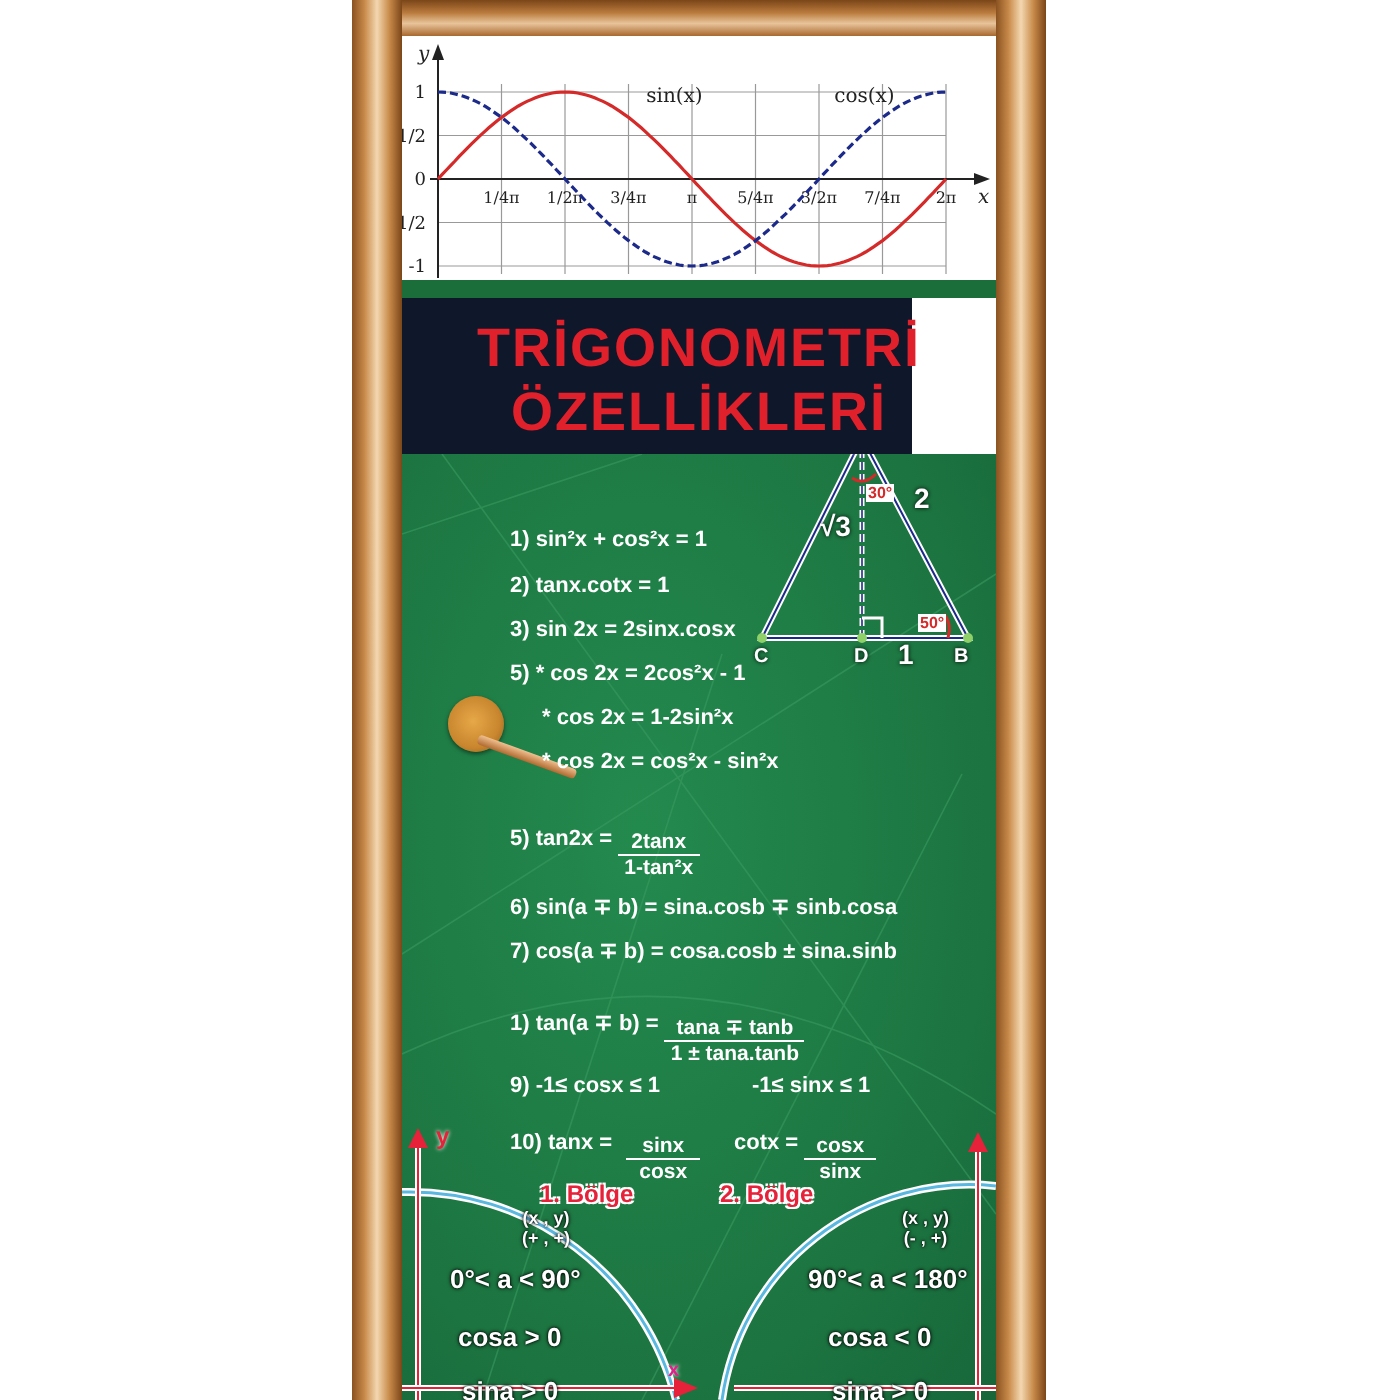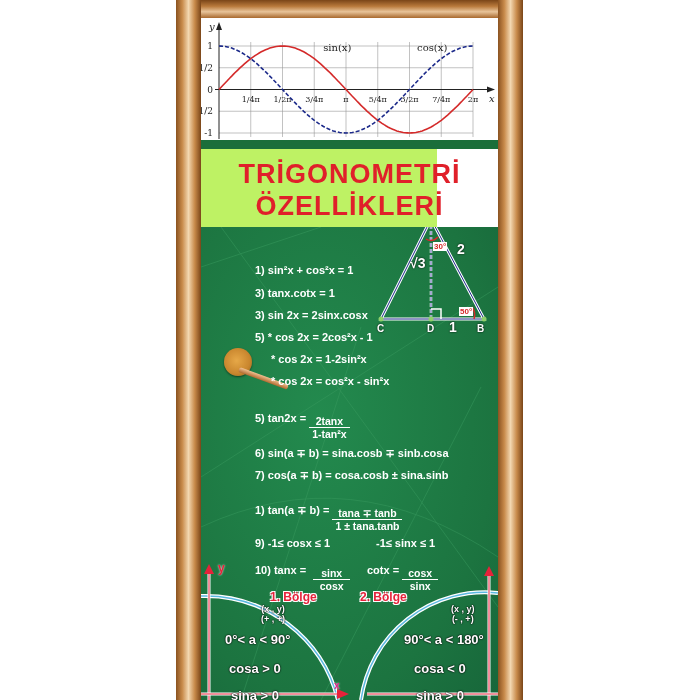--- a/index.html
+++ b/index.html
@@ -6,21 +6,21 @@
   body{width:700px;height:700px;position:relative;overflow:hidden;font-family:"DejaVu Sans",sans-serif;}
   .frame-left,.frame-right{position:absolute;top:0;width:25px;height:700px;
     background:linear-gradient(90deg,#8a5220 0%,#c88a4a 25%,#f3d7b0 50%,#c88a4a 75%,#7a4518 100%);}
   .frame-left{left:176px;}
   .frame-right{left:498px;}
   .frame-top{position:absolute;left:176px;top:0;width:347px;height:18px;
     background:linear-gradient(180deg,#7a4518 0%,#b97a3c 35%,#e8c49a 65%,#a8692e 100%);}
   .panel{position:absolute;left:201px;top:18px;width:297px;height:682px;}
   .chart-area{position:absolute;left:0;top:0;width:297px;height:122px;background:#fff;}
   .green-band{position:absolute;left:0;top:122px;width:297px;height:9px;background:#1b6e3a;}
-  .title-area{position:absolute;left:0;top:131px;width:236px;height:78px;background:#bef264;}
+  .title-area{position:absolute;left:0;top:131px;width:255px;height:78px;background:#0f172a;}
   .title{position:absolute;left:0;width:297px;text-align:center;color:#e0202a;font-family:"Liberation Sans",sans-serif;font-weight:bold;font-size:27px;letter-spacing:1px;}
   .title.l1{top:10px;} .title.l2{top:42px;}
   .board{position:absolute;left:0;top:209px;width:297px;height:473px;background:#1e7a45;
     background:radial-gradient(ellipse at 40% 40%,#238a4e 0%,#1c7440 70%,#17663a 100%);overflow:hidden;}
   .f{position:absolute;color:#fff;font-family:"Liberation Sans",sans-serif;font-weight:bold;font-size:11px;white-space:nowrap;}
   .frac{display:inline-block;vertical-align:middle;text-align:center;font-size:10.5px;}
   .frac .num{display:block;padding:0 3px;border-bottom:1px solid #fff;margin-top:16px;}
   .frac .den{display:block;padding:0 3px;}
   .q{position:absolute;color:#fff;font-family:"Liberation Sans",sans-serif;font-weight:bold;font-size:13px;text-shadow:0 0 2px #000,0 0 1px #000;white-space:nowrap;}
   .q.small{font-size:9px;line-height:10px;text-align:center;padding-left:22px;}
@@ -127,21 +127,21 @@
     <div class="f" style="left:256px;top:14px;font-size:14px;text-shadow:0 0 2px #000">2</div>
     <div class="f" style="left:209px;top:28px;font-size:14px;text-shadow:0 0 2px #000">√3</div>
     <div class="f" style="left:248px;top:92px;font-size:14px;text-shadow:0 0 2px #000">1</div>
     <div class="f" style="left:232px;top:15px;font-size:8px;color:#d42a2a;background:#fff;padding:0 1px">30°</div>
     <div class="f" style="left:258px;top:80px;font-size:8px;color:#d42a2a;background:#fff;padding:0 1px">50°</div>
 
     <div class="pin"></div>
     <div class="pin-stick"></div>
 
     <div class="f" style="left:54px;top:37px">1) sin²x  +  cos²x  =  1</div>
-    <div class="f" style="left:54px;top:60px">3) tanx.cotx = 1</div>
+    <div class="f" style="left:54px;top:60px">2) tanx.cotx = 1</div>
     <div class="f" style="left:54px;top:82px">3) sin 2x = 2sinx.cosx</div>
     <div class="f" style="left:54px;top:104px">5)  *  cos 2x = 2cos²x - 1</div>
     <div class="f" style="left:70px;top:126px">*  cos 2x = 1-2sin²x</div>
     <div class="f" style="left:70px;top:148px">*  cos 2x = cos²x  -  sin²x</div>
 
     <div class="f" style="left:54px;top:172px">
       <span>5) tan2x  =</span>
       <span class="frac">
         <span class="num">2tanx</span>
         <span class="den">1-tan²x</span>

